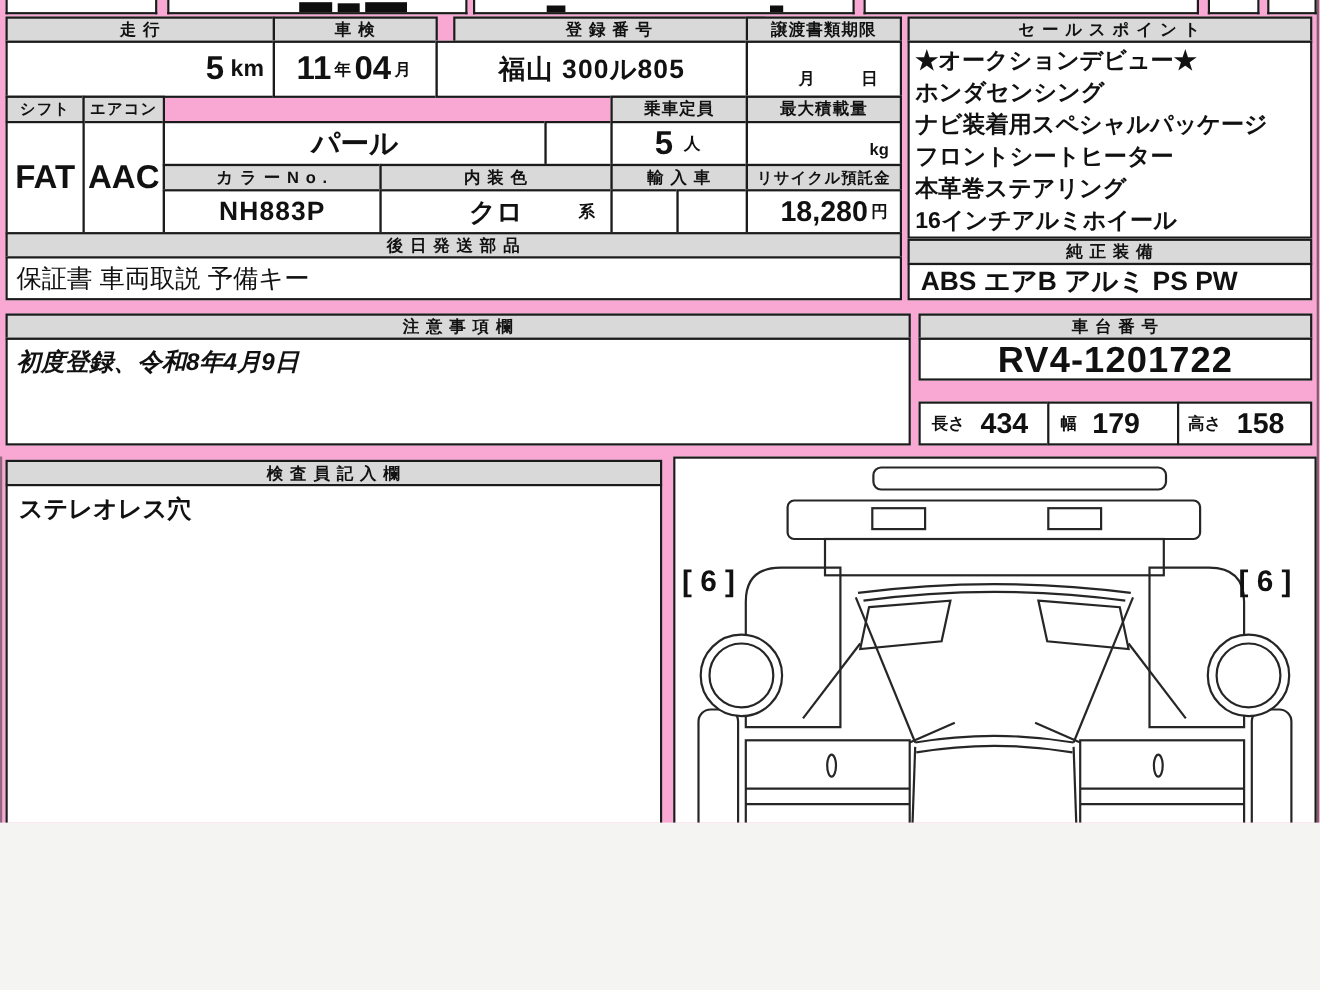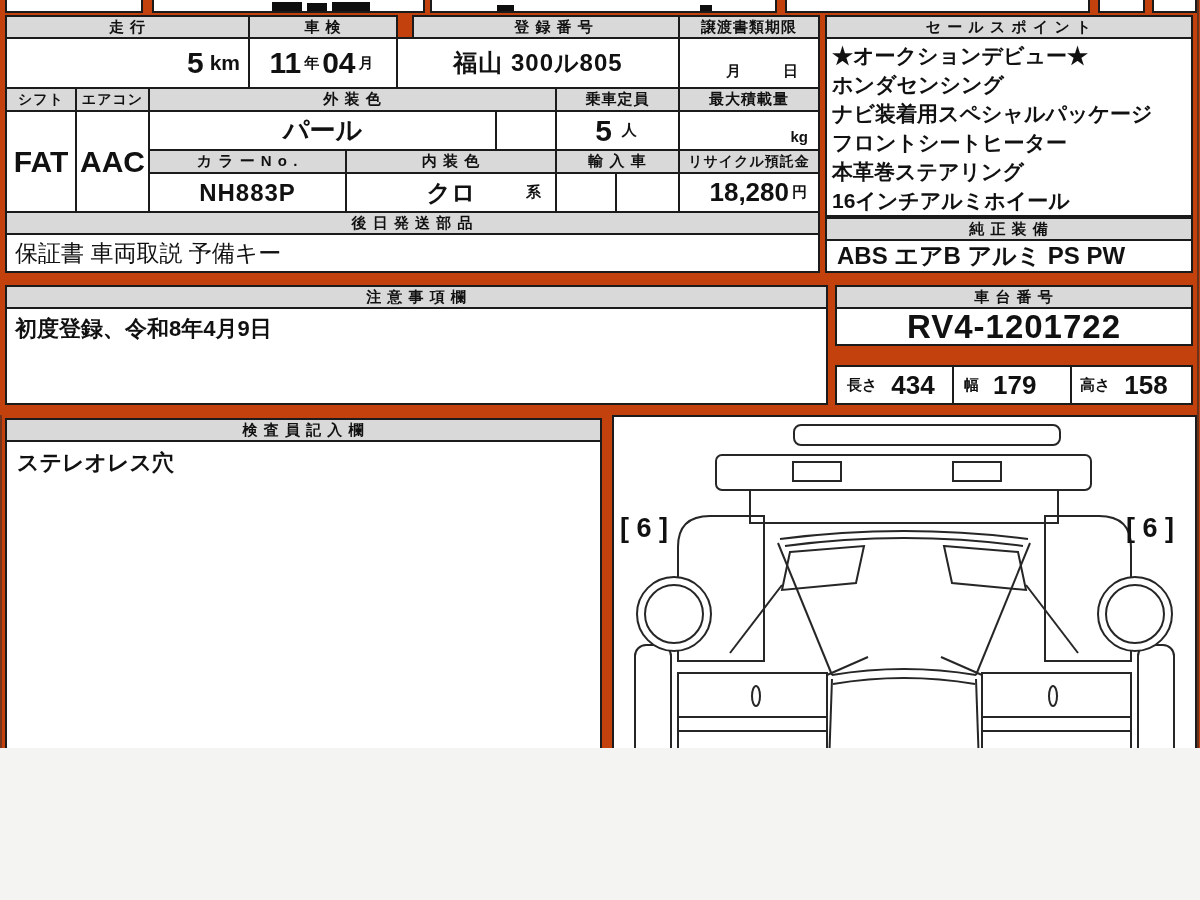--- a/index.html
+++ b/index.html
@@ -1,16 +1,16 @@
 <!DOCTYPE html>
 <html><head>
 <meta charset="utf-8">
 <style>
   html,body{margin:0;padding:0;background:#f4f4f2;}
-  .sheet{position:relative;width:1200px;height:748px;background:#c2410c;
+  .sheet{position:relative;width:1200px;height:748px;background:#f9a8d4;
          font-family:"Liberation Sans",sans-serif;color:#111;overflow:hidden;}
   .cell{position:absolute;box-sizing:border-box;border:2px solid #1b1b1b;background:#fff;}
   .hdr{background:#d9d9d9;display:flex;align-items:center;justify-content:center;
        font-weight:bold;font-size:15px;letter-spacing:1px;white-space:pre;}
   .val{display:flex;align-items:center;white-space:pre;}
   .center{justify-content:center;}
   .right{justify-content:flex-end;}
   .top{align-items:flex-start;}
   .bottom{align-items:flex-end;}
   .b33{font-size:33px;font-weight:bold;letter-spacing:1px;}
@@ -65,21 +65,20 @@
     <span class="unit">月</span>
   </div>
   <div class="cell val center b28" style="left:396px;top:37px;width:284px;height:52px;">福山 300ル805</div>
   <div class="cell val bottom right" style="left:678px;top:37px;width:142px;height:52px;gap:42px;padding:0 20px 6px 0;font-size:15px;font-weight:bold;">
     <span>月</span>
     <span>日</span>
   </div>
 
   <div class="cell hdr" style="left:5px;top:87px;width:72px;height:25px;font-size:14px;">シフト</div>
   <div class="cell hdr" style="left:75px;top:87px;width:75px;height:25px;font-size:14px;">エアコン</div>
-  <div class="cell hdr" style="left:148px;top:87px;width:409px;height:25px;">外 装 色</div>
   <div class="cell hdr" style="left:555px;top:87px;width:125px;height:25px;">乗車定員</div>
   <div class="cell hdr" style="left:678px;top:87px;width:142px;height:25px;">最大積載量</div>
 
   <div class="cell val center b30" style="left:75px;top:110px;width:75px;height:103px;">AAC</div>
   <div class="cell val center b30" style="left:5px;top:110px;width:72px;height:103px;">FAT</div>
 
   <div class="cell val center b26" style="left:148px;top:110px;width:349px;height:41px;">パール</div>
   <div class="cell" style="left:495px;top:110px;width:62px;height:41px;"></div>
   <div class="cell val center" style="left:555px;top:110px;width:125px;height:41px;">
     <span class="b30">5</span>
@@ -116,21 +115,21 @@
     <div class="sales-line">ナビ装着用スペシャルパッケージ</div>
     <div class="sales-line">フロントシートヒーター</div>
     <div class="sales-line">本革巻ステアリング</div>
     <div class="sales-line">16インチアルミホイール</div>
   </div>
 
   <div class="cell hdr" style="left:825px;top:217px;width:368px;height:24px;">純 正 装 備</div>
   <div class="cell val b24" style="left:825px;top:239px;width:368px;height:34px;padding-left:10px;">ABS エアB アルミ PS PW</div>
 
   <div class="cell hdr" style="left:5px;top:285px;width:823px;height:24px;">注 意 事 項 欄</div>
-  <div class="cell val top b22" style="left:5px;top:307px;width:823px;height:98px;padding:5px 8px;">初度登録、令和8年4月9日</div>
+  <div class="cell val top b22" style="left:5px;top:307px;width:823px;height:98px;padding:5px 8px;font-style:italic;">初度登録、令和8年4月9日</div>
 
   <div class="cell hdr" style="left:835px;top:285px;width:358px;height:24px;">車 台 番 号</div>
   <div class="cell val center b33" style="left:835px;top:307px;width:358px;height:39px;">RV4-1201722</div>
   <div class="cell val" style="left:835px;top:365px;width:119px;height:40px;padding-left:10px;">
     <span class="dim-label">長さ</span>
     <span class="b26">434</span>
   </div>
   <div class="cell val" style="left:952px;top:365px;width:120px;height:40px;padding-left:10px;">
     <span class="dim-label">幅</span>
     <span class="b26">179</span>

